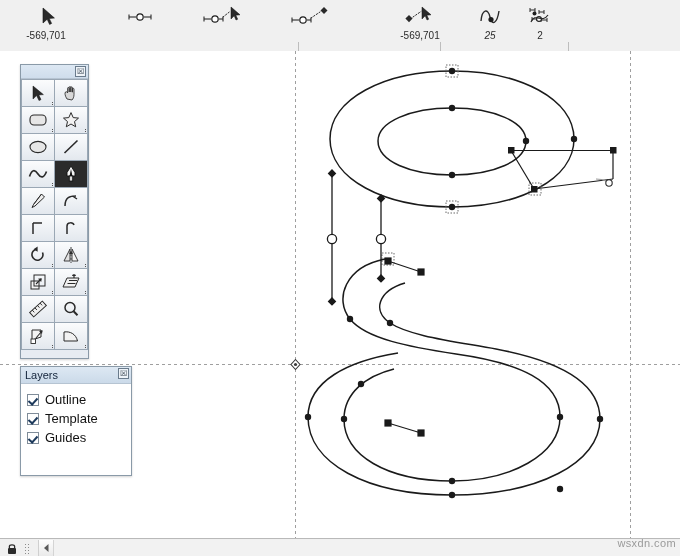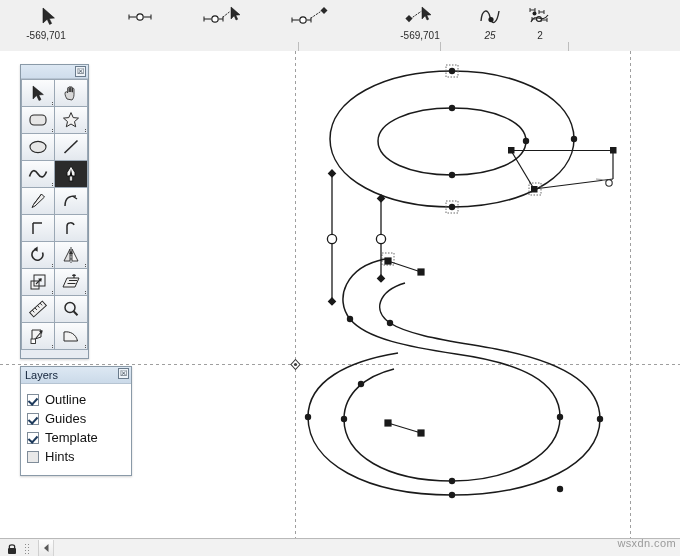--- a/index.html
+++ b/index.html
@@ -664,29 +664,25 @@
       <span class="t">Layers</span>
       <span class="panel-close">☒</span>
     </div>
     <div id="layers-list">
       <div class="layer-row">
         <span class="layer-chk checked"></span>
         <span class="layer-name">Outline</span>
       </div>
       <div class="layer-row">
         <span class="layer-chk checked"></span>
-        <span class="layer-name">Guides</span>
+        <span class="layer-name">Template</span>
       </div>
       <div class="layer-row">
         <span class="layer-chk checked"></span>
-        <span class="layer-name">Template</span>
-      </div>
-      <div class="layer-row">
-        <span class="layer-chk unchecked"></span>
-        <span class="layer-name">Hints</span>
+        <span class="layer-name">Guides</span>
       </div>
     </div>
   </div>
 
   <div id="watermark">wsxdn.com</div>
 
   <div id="statusbar">
     <div id="sb-lock">
       <svg width="12" height="13" viewBox="0 0 12 13">
         <path d="M3.4 6 L3.4 4.2 C3.4 2.4, 8.6 2.4, 8.6 4.2 L8.6 6" fill="none" stroke="#2a2a2a" stroke-width="1.3"></path>

